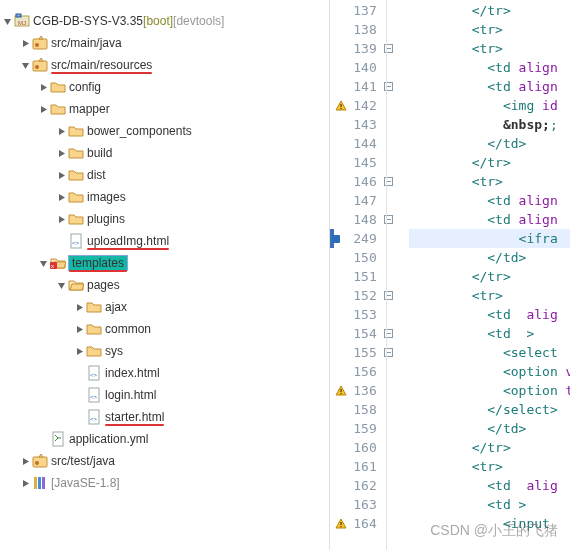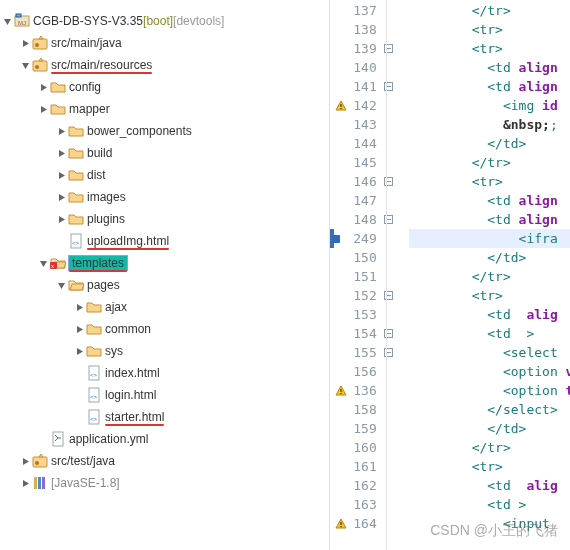--- a/index.html
+++ b/index.html
@@ -129,21 +129,21 @@
     border-left: 1px solid #e4e4e4;
   }
   .cline {
     height: 19px;
     display: flex;
     align-items: center;
     white-space: pre;
   }
   .cline.sel { background: #e5efff; }
   .tok-tag { color: #1b7a7a; }
-  .tok-attr { color: #8a1aa3; font-weight: bold; }
+  .tok-attr { color: #8a1aa3; }
   .tok-entity { color: #333; }
   .watermark {
     position: absolute;
     right: 12px;
     bottom: 10px;
     color: rgba(100,100,100,0.55);
     font-size: 14px;
     font-family: sans-serif;
     pointer-events: none;
   }

